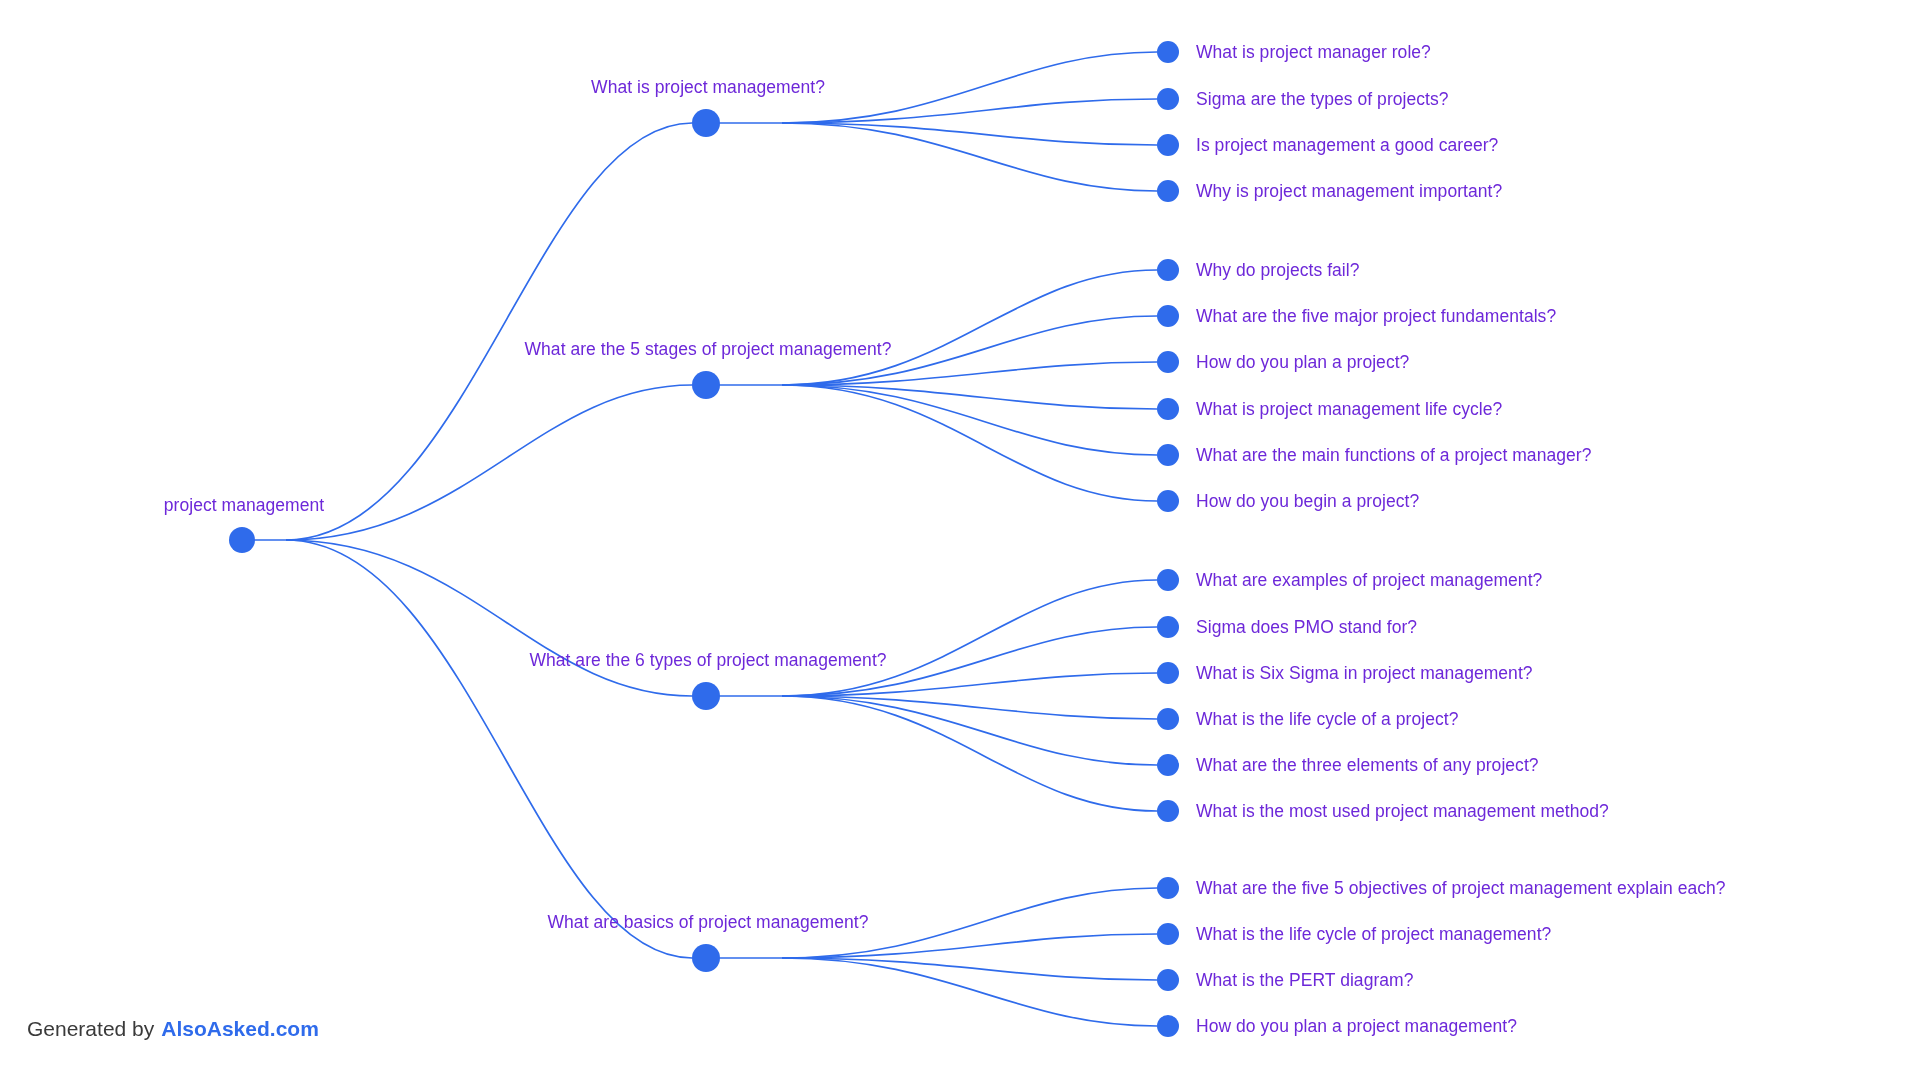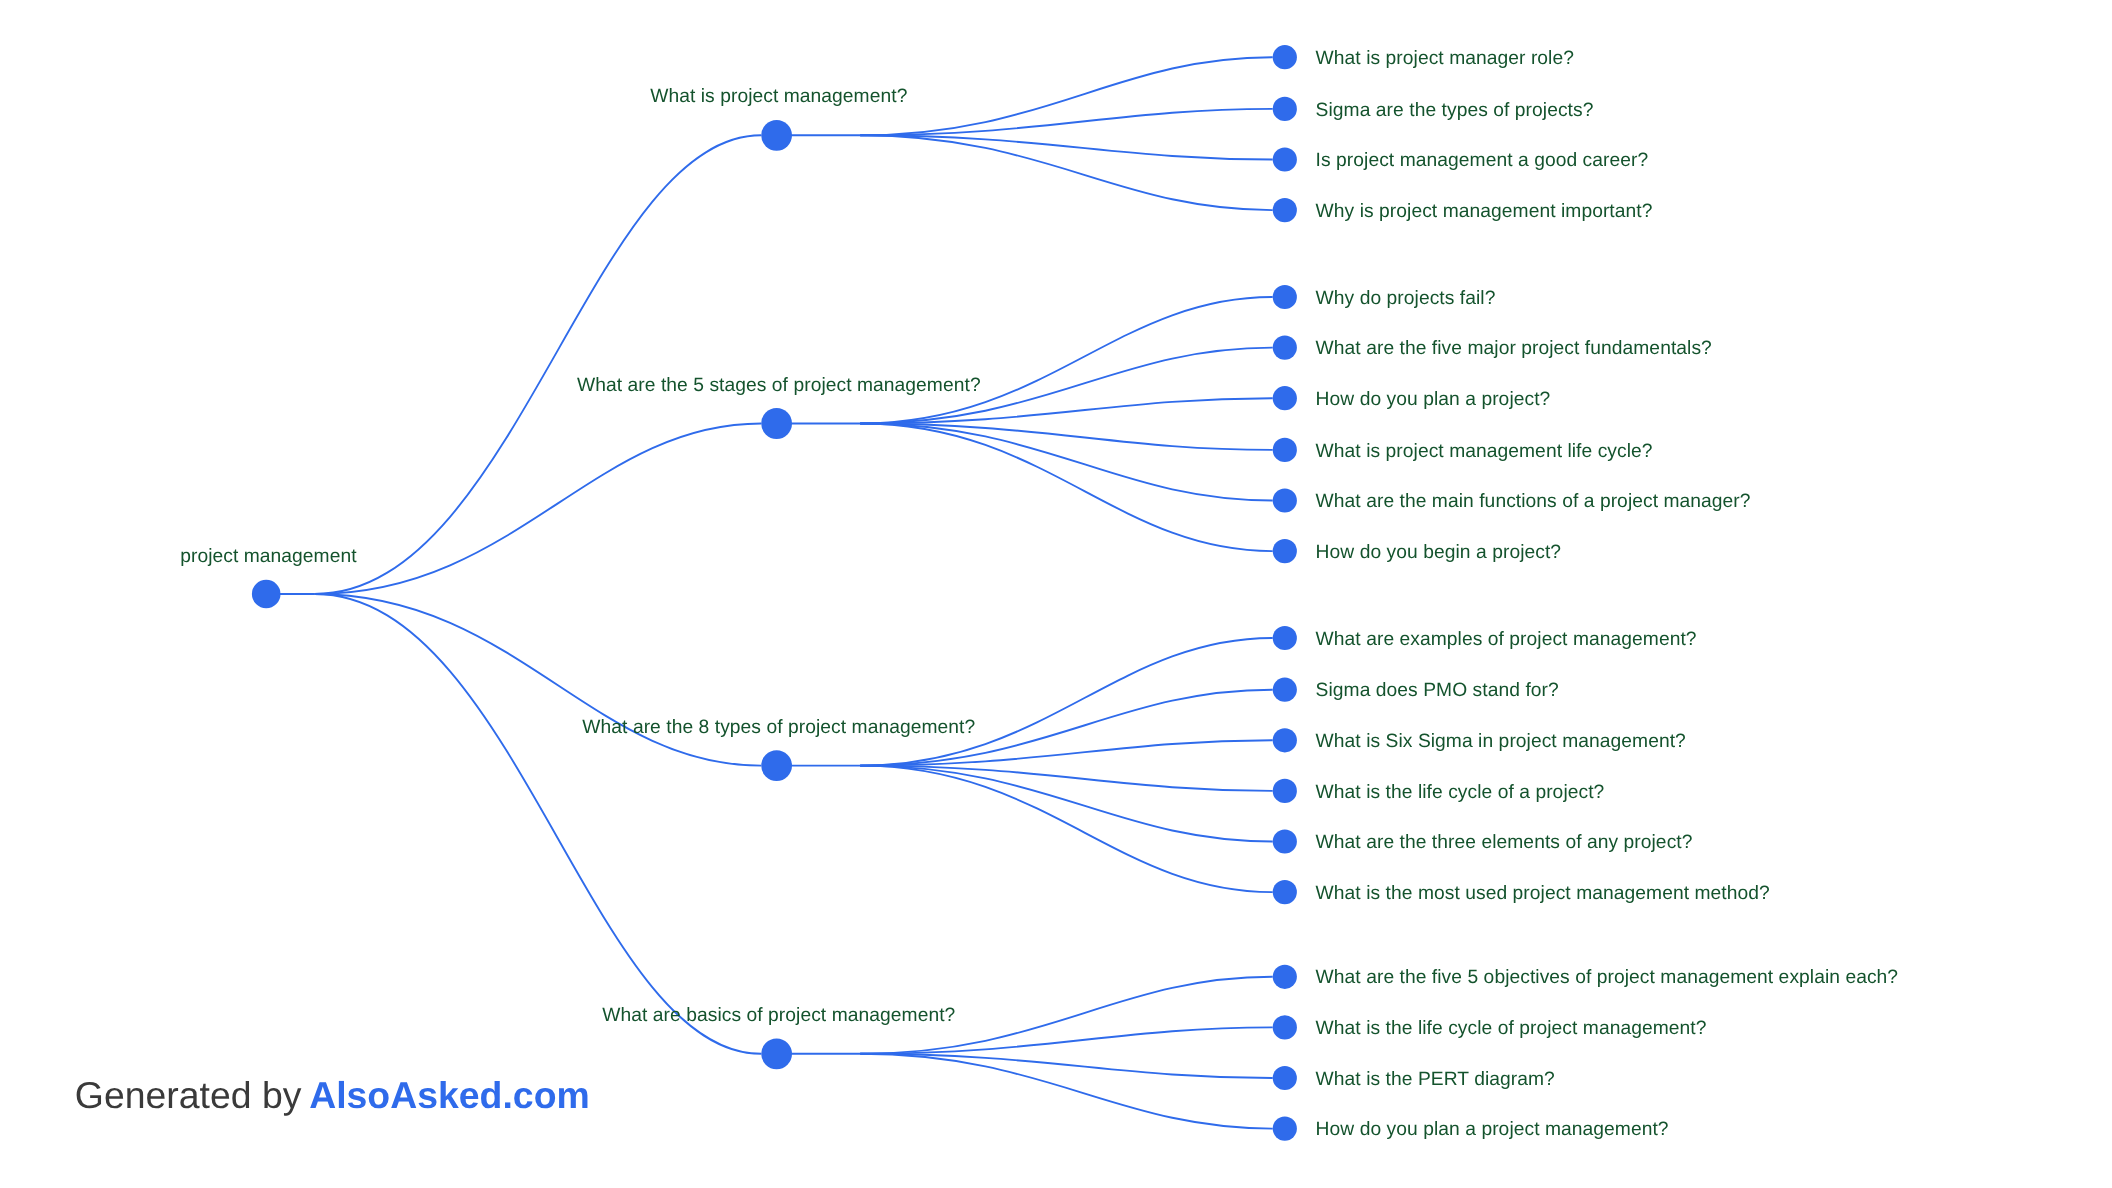--- a/index.html
+++ b/index.html
@@ -29,41 +29,40 @@
     pointer-events: none;
   }
   .node-dot {
     position: absolute;
     border-radius: 50%;
     background: #2f6beb;
     transform: translate(-50%, -50%);
   }
   .node-label {
     position: absolute;
-    color: #14532d;
+    color: #6d28d9;
     font-size: 17.5px;
     line-height: 20px;
     white-space: nowrap;
     letter-spacing: 0.05px;
   }
   .label-above {
     transform: translate(-50%, -100%);
   }
   .label-right {
     transform: translate(0, -50%);
   }
   #footer {
     position: absolute;
     left: 27px;
-    top: 996px;
+    top: 1029px;
     transform: translate(0, -50%);
-    font-size: 34px;
+    font-size: 21px;
     line-height: 30px;
     white-space: nowrap;
-    margin-left: 41px;
   }
   #footer .gen-text {
     color: #3a3a3a;
     font-weight: 400;
   }
   #footer .brand-text {
     color: #2f6beb;
     font-weight: 700;
     margin-left: 7px;
   }
@@ -128,21 +127,21 @@
       <div class="node-label label-right" style="left: 1196px; top: 316px;">What are the five major project fundamentals?</div>
       <div class="node-dot" style="left: 1168px; top: 362px; width: 22px; height: 22px; background: rgb(47, 107, 235);"></div>
       <div class="node-label label-right" style="left: 1196px; top: 362px;">How do you plan a project?</div>
       <div class="node-dot" style="left: 1168px; top: 409px; width: 22px; height: 22px; background: rgb(47, 107, 235);"></div>
       <div class="node-label label-right" style="left: 1196px; top: 409px;">What is project management life cycle?</div>
       <div class="node-dot" style="left: 1168px; top: 455px; width: 22px; height: 22px; background: rgb(47, 107, 235);"></div>
       <div class="node-label label-right" style="left: 1196px; top: 455px;">What are the main functions of a project manager?</div>
       <div class="node-dot" style="left: 1168px; top: 501px; width: 22px; height: 22px; background: rgb(47, 107, 235);"></div>
       <div class="node-label label-right" style="left: 1196px; top: 501px;">How do you begin a project?</div>
       <div class="node-dot" style="left: 706px; top: 696px; width: 28px; height: 28px; background: rgb(47, 107, 235);"></div>
-      <div class="node-label label-above" style="left: 708px; top: 670px;">What are the 8 types of project management?</div>
+      <div class="node-label label-above" style="left: 708px; top: 670px;">What are the 6 types of project management?</div>
       <div class="node-dot" style="left: 1168px; top: 580px; width: 22px; height: 22px; background: rgb(47, 107, 235);"></div>
       <div class="node-label label-right" style="left: 1196px; top: 580px;">What are examples of project management?</div>
       <div class="node-dot" style="left: 1168px; top: 627px; width: 22px; height: 22px; background: rgb(47, 107, 235);"></div>
       <div class="node-label label-right" style="left: 1196px; top: 627px;">Sigma does PMO stand for?</div>
       <div class="node-dot" style="left: 1168px; top: 673px; width: 22px; height: 22px; background: rgb(47, 107, 235);"></div>
       <div class="node-label label-right" style="left: 1196px; top: 673px;">What is Six Sigma in project management?</div>
       <div class="node-dot" style="left: 1168px; top: 719px; width: 22px; height: 22px; background: rgb(47, 107, 235);"></div>
       <div class="node-label label-right" style="left: 1196px; top: 719px;">What is the life cycle of a project?</div>
       <div class="node-dot" style="left: 1168px; top: 765px; width: 22px; height: 22px; background: rgb(47, 107, 235);"></div>
       <div class="node-label label-right" style="left: 1196px; top: 765px;">What are the three elements of any project?</div>

